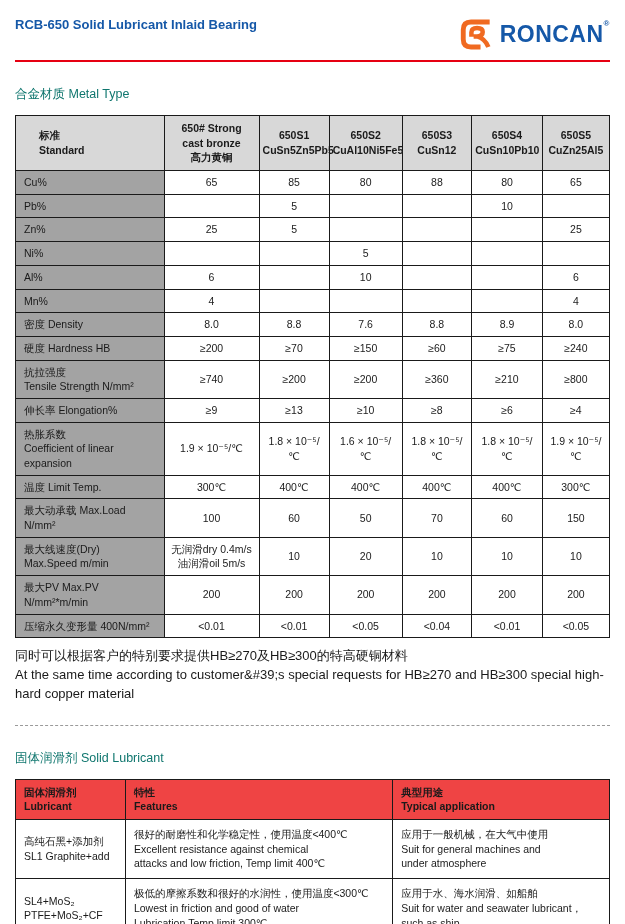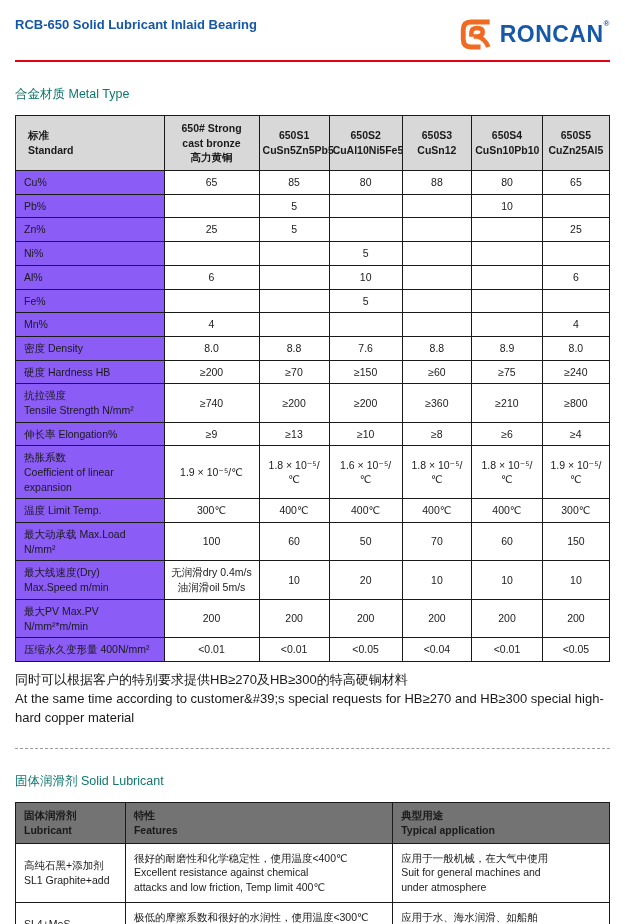--- a/index.html
+++ b/index.html
@@ -33,32 +33,32 @@
     font-size: 10.5px;
     line-height: 1.4;
     vertical-align: middle;
     white-space: pre-line;
     padding: 4px 5px;
   }
 
   
   .metal-table { margin-top: 12px; border: 1.5px solid #1a1a1a; }
   .metal-table thead th { background: #d8d8d8; font-weight: bold; text-align: center; padding: 5px 3px; }
-  .metal-table thead th.label-col { text-align: left; padding-left: 12px; }
-  .metal-table td.label-cell { background: #8b5cf6; text-align: left; padding-left: 8px; }
+  .metal-table thead th.label-col { text-align: left; padding-left: 23px; }
+  .metal-table td.label-cell { background: #a3a3a3; text-align: left; padding-left: 8px; }
   .metal-table td.value-cell { background: #ffffff; text-align: center; }
 
   
   .note { margin-top: 9px; font-size: 13px; line-height: 1.45; color: #1a1a1a; }
 
   .dashed-divider { border: none; border-top: 1px dashed #9a9a9a; margin-top: 21px; }
 
   
   .lub-table { margin-top: 12px; border: 1.5px solid #1a1a1a; }
-  .lub-table thead th { background: #737373; font-weight: bold; text-align: left; padding: 5px 8px; }
+  .lub-table thead th { background: #ef4444; font-weight: bold; text-align: left; padding: 5px 8px; }
   .lub-table td { background: #ffffff; text-align: left; padding: 7px 8px; }
 </style>
 </head>
 <body>
 
 <div class="topbar">
   <div class="titles">
     <div class="title-line">RCB-650 Solid Lubricant Inlaid Bearing</div>
   </div>
   <div class="logo">
@@ -144,29 +144,20 @@
       <tr>
         <td class="label-cell">Al%</td>
         <td class="value-cell">6</td>
         <td class="value-cell"></td>
         <td class="value-cell">10</td>
         <td class="value-cell"></td>
         <td class="value-cell"></td>
         <td class="value-cell">6</td>
       </tr>
       <tr>
-        <td class="label-cell">Fe%</td>
-        <td class="value-cell"></td>
-        <td class="value-cell"></td>
-        <td class="value-cell">5</td>
-        <td class="value-cell"></td>
-        <td class="value-cell"></td>
-        <td class="value-cell"></td>
-      </tr>
-      <tr>
         <td class="label-cell">Mn%</td>
         <td class="value-cell">4</td>
         <td class="value-cell"></td>
         <td class="value-cell"></td>
         <td class="value-cell"></td>
         <td class="value-cell"></td>
         <td class="value-cell">4</td>
       </tr>
       <tr>
         <td class="label-cell">密度 Density</td>

